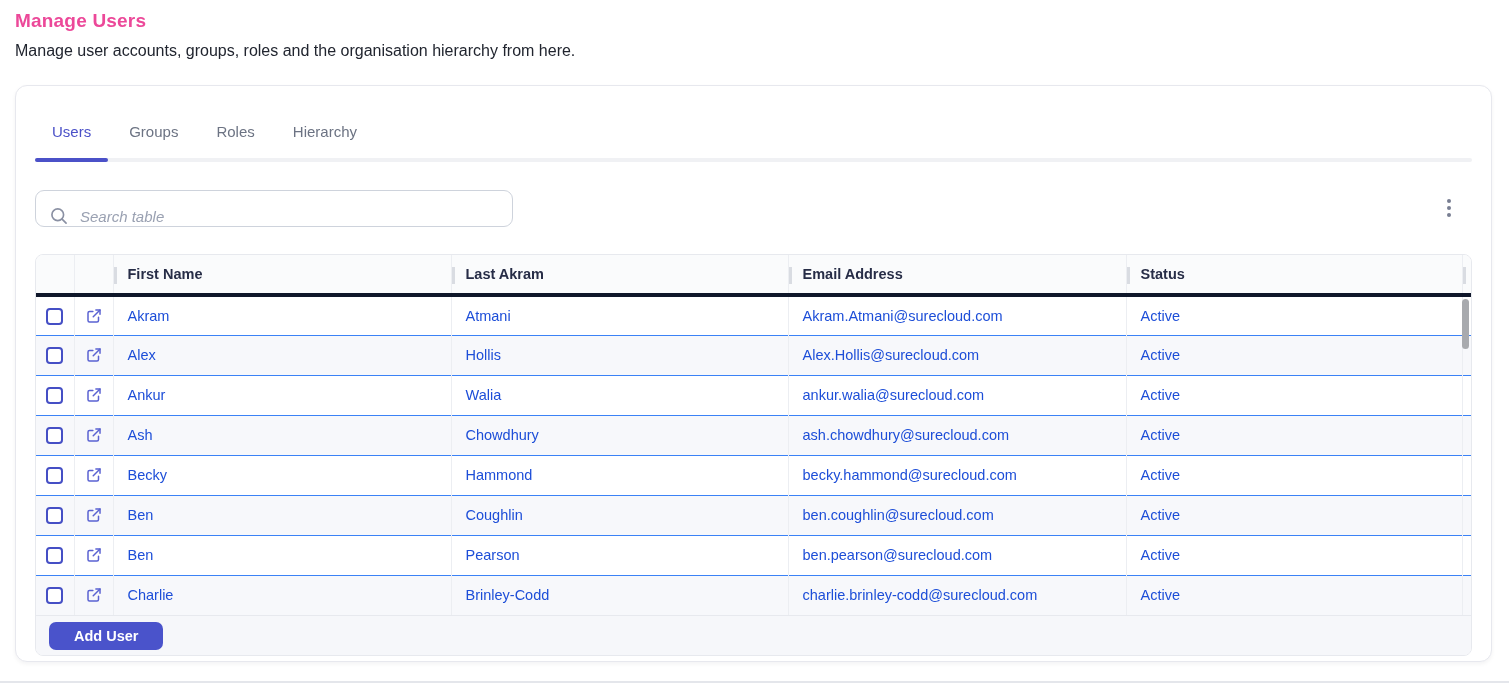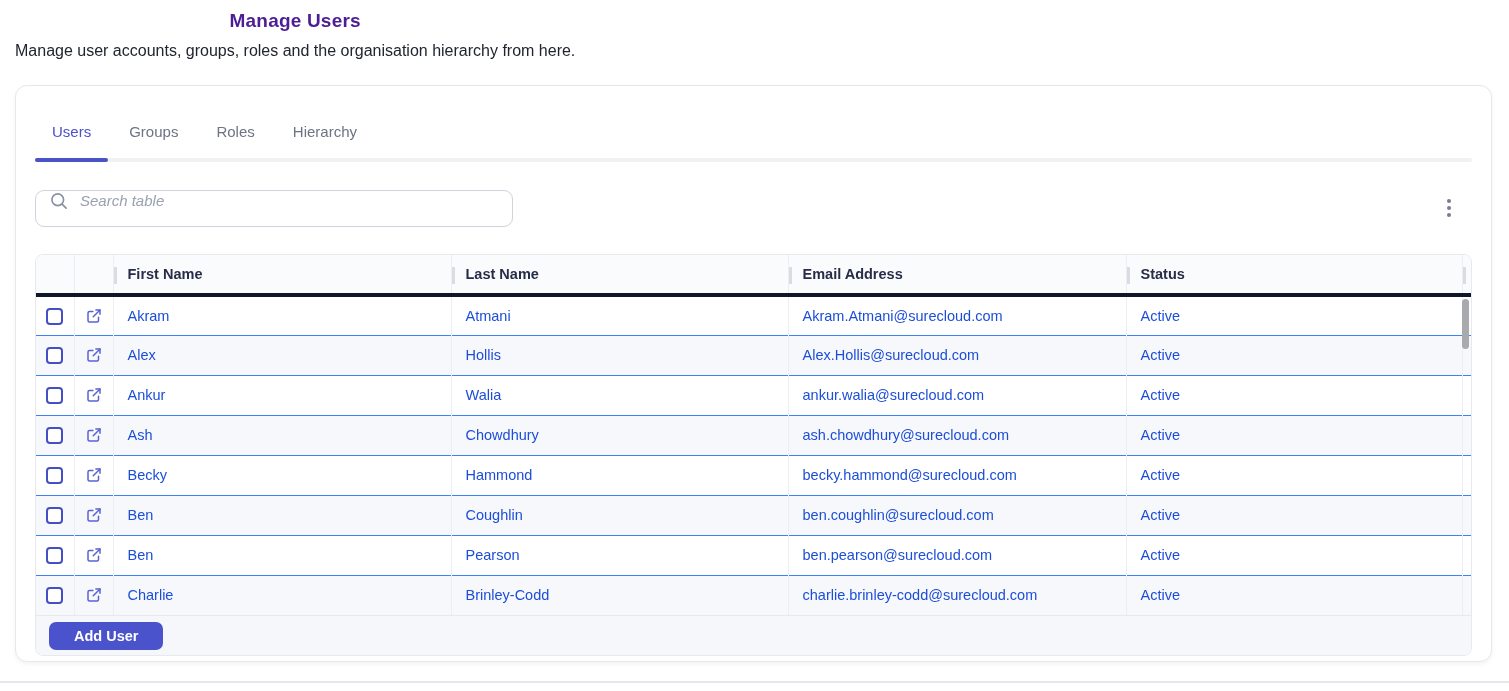--- a/index.html
+++ b/index.html
@@ -6,21 +6,21 @@
   html,body { margin:0; padding:0; }
   body {
     width:1509px; height:691px; position:relative; overflow:hidden;
     background:#ffffff;
     font-family:"Liberation Sans", sans-serif;
     color:#3A4058; font-size:14.5px;
   }
 
   
   .page-header { position:absolute; left:15px; top:10px; }
-  .page-title { margin:0; font-size:19px; font-weight:bold; color:#4c1d95; letter-spacing:.2px;text-align:center; }
+  .page-title { margin:0; font-size:19px; font-weight:bold; color:#ec4899; letter-spacing:.2px; }
   .page-subtitle { margin:10px 0 0 0; font-size:16px; color:#21252F; }
 
   
   .card {
     position:absolute; left:15px; top:85px; width:1477px; height:577px;
     background:#fff; border:1px solid #E7E8EE; border-radius:12px;
     box-shadow:0 2px 4px rgba(16,24,40,.05);
   }
   .card-content { padding:0 19px; }
 
@@ -34,21 +34,21 @@
   .tab.active::after {
     content:""; position:absolute; left:0; right:0; bottom:0; height:4px;
     background:#4B51C8; border-radius:2px; z-index:1;
   }
   .tab-track { position:absolute; left:0; right:0; bottom:0; height:4px; background:#F0F1F4; border-radius:2px; }
 
   
   .toolbar { margin-top:27px; display:flex; align-items:center; justify-content:space-between; height:38px; }
   .search-box {
     width:478px; height:37px; border:1px solid #CED3DC; border-radius:9px;
-    display:flex; align-items:flex-start; padding:0 13px; gap:9px; background:#fff;
+    display:flex; align-items:flex-end; padding:0 13px; gap:9px; background:#fff;
   }
   .search-box svg { flex:0 0 auto; }
   .search-input {
     flex:1; border:none; outline:none; background:transparent;
     font-family:"Liberation Sans", sans-serif; font-size:15px; font-style:italic; color:#3A4058;
   }
   .search-input::placeholder { color:#9AA1B2; font-style:italic; }
   .kebab { width:22px; height:24px; display:flex; flex-direction:column; align-items:center;
            justify-content:center; gap:3px; cursor:pointer; margin-right:12px; }
   .kebab i { width:4px; height:4px; border-radius:50%; background:#787E92; }
@@ -138,21 +138,21 @@
           <col style="width:337px">
             <col style="width:338px">
             <col style="width:336px">
             <col style="width:9px">
         </colgroup>
         <thead>
           <tr>
             <th></th>
             <th></th>
             <th><span class="col-handle"></span><span>First Name</span></th>
-            <th><span class="col-handle"></span><span>Last Name</span></th>
+            <th><span class="col-handle"></span><span>Last Akram</span></th>
             <th><span class="col-handle"></span><span>Email Address</span></th>
             <th><span class="col-handle"></span><span>Status</span></th>
             <th>
                 <span class="col-handle"></span>
               </th>
           </tr>
         </thead>
         <tbody>
             <tr>
     <td class="c-center">

